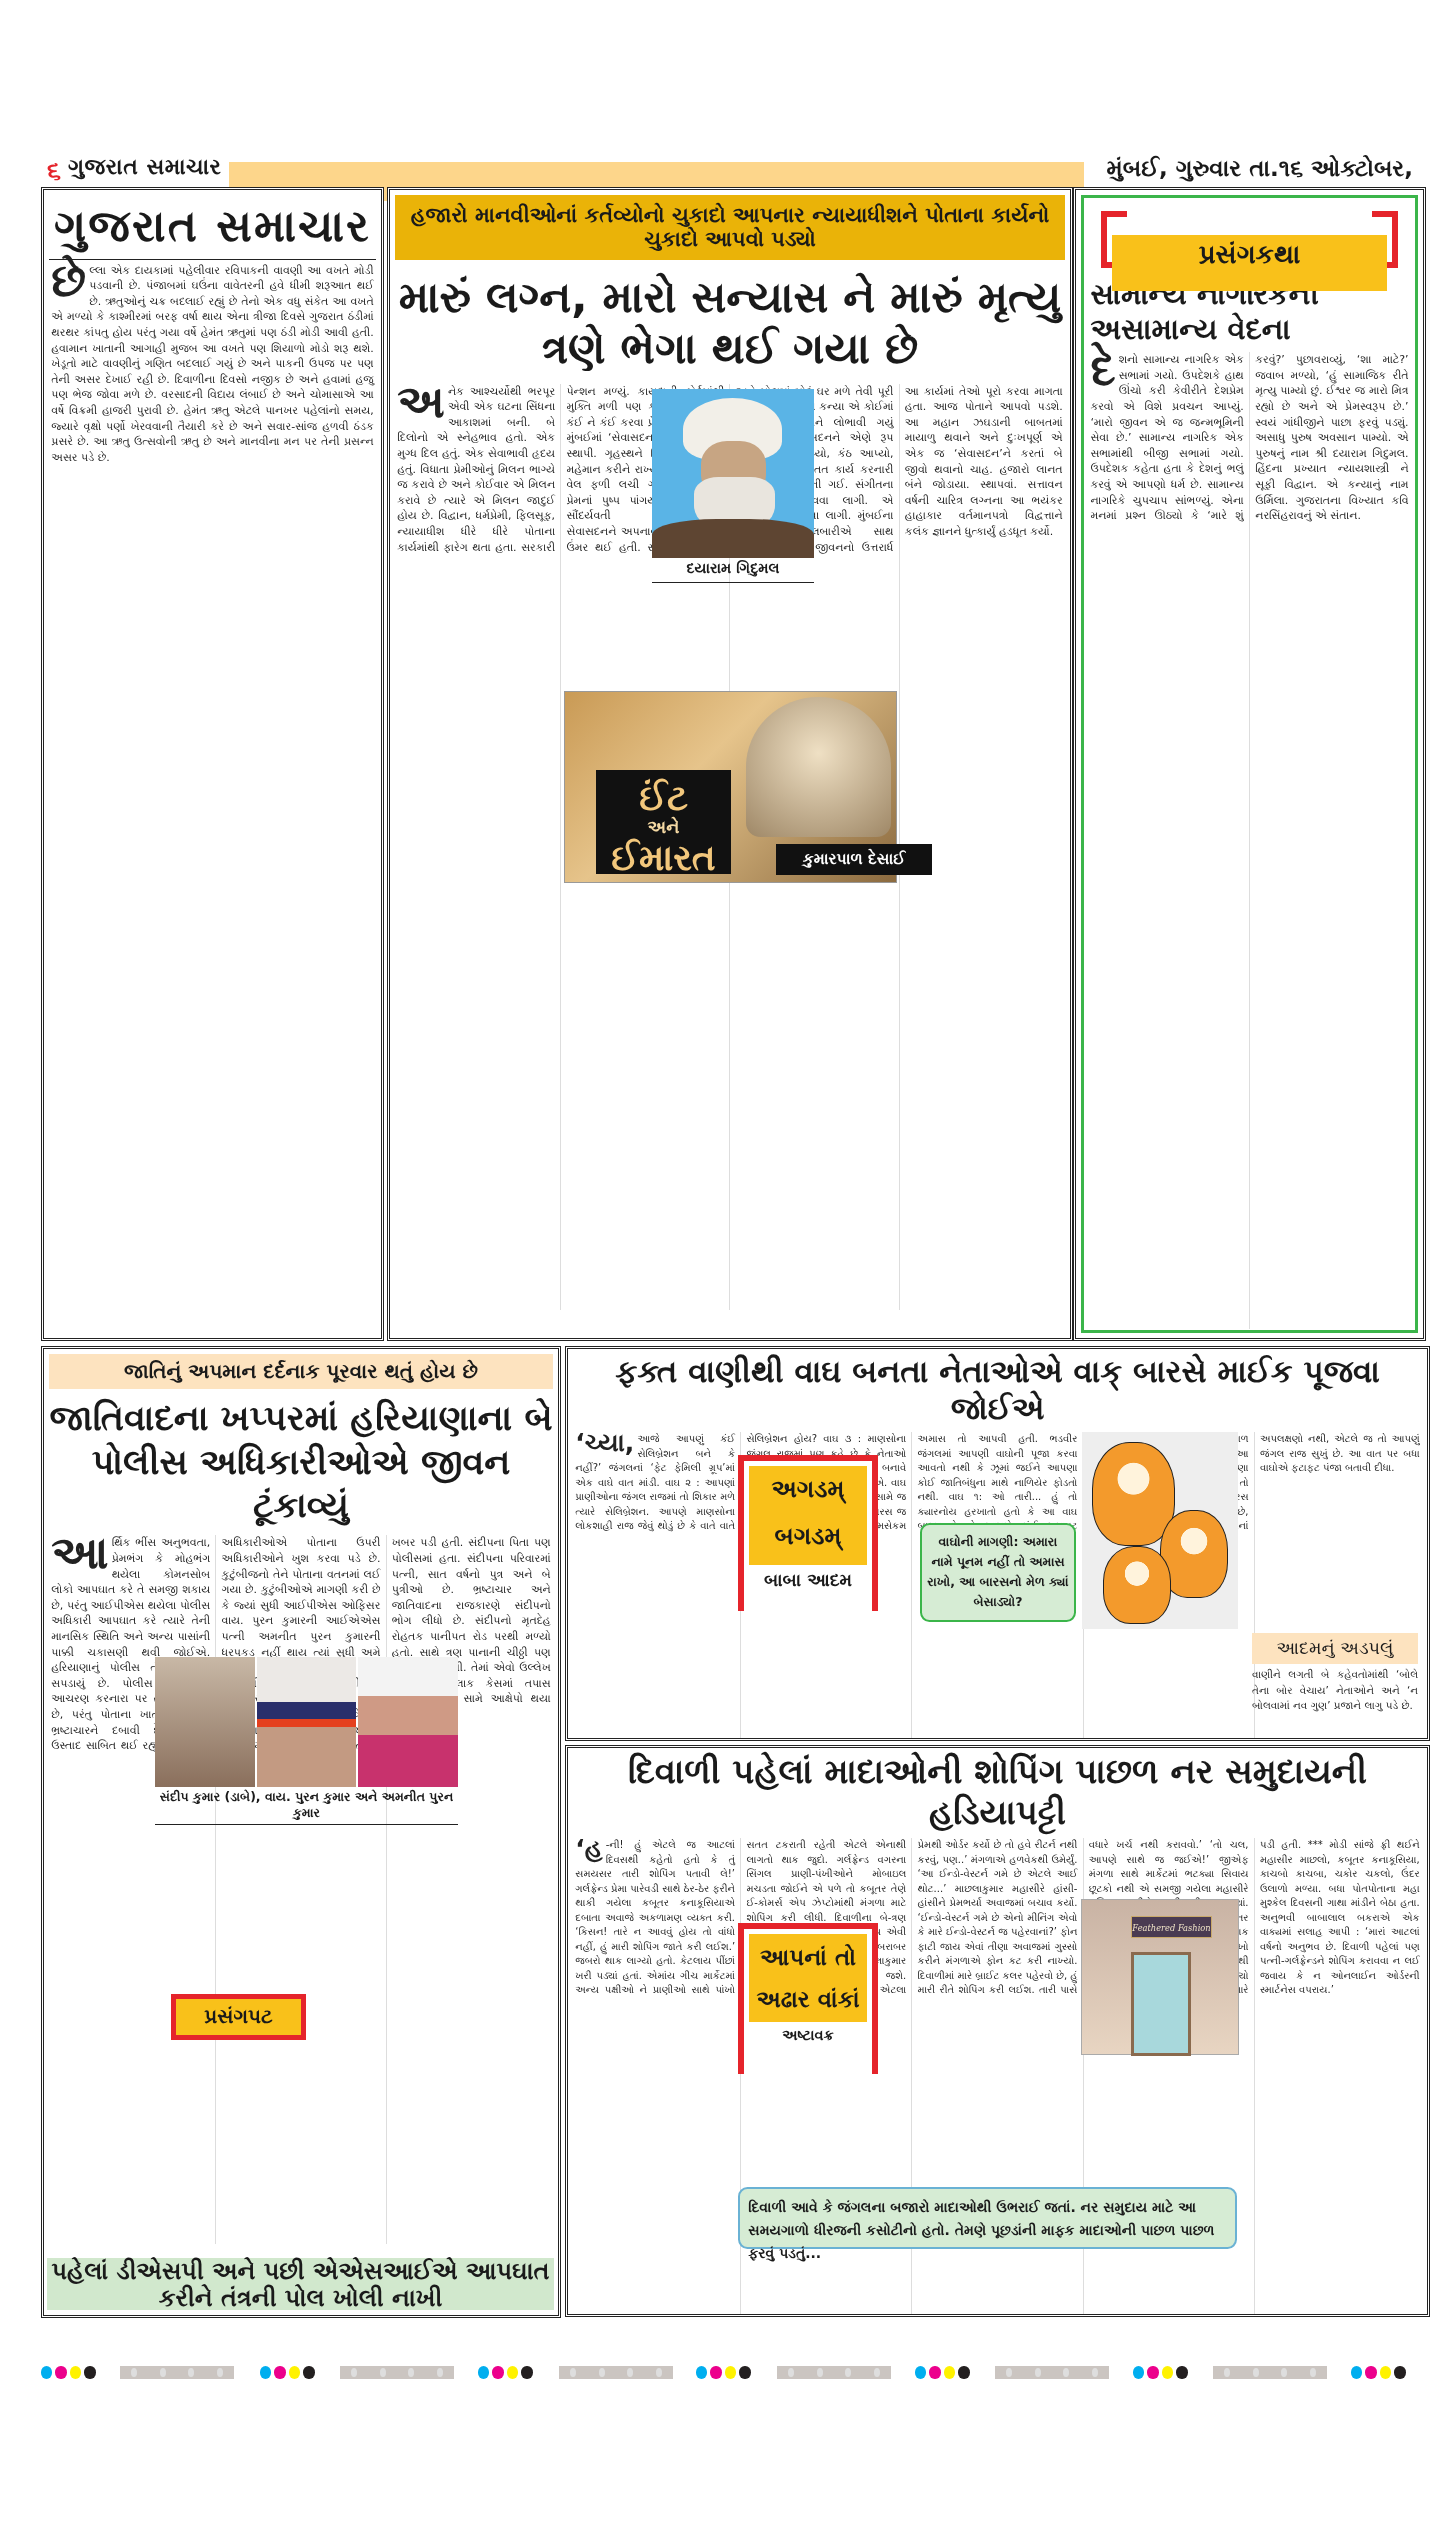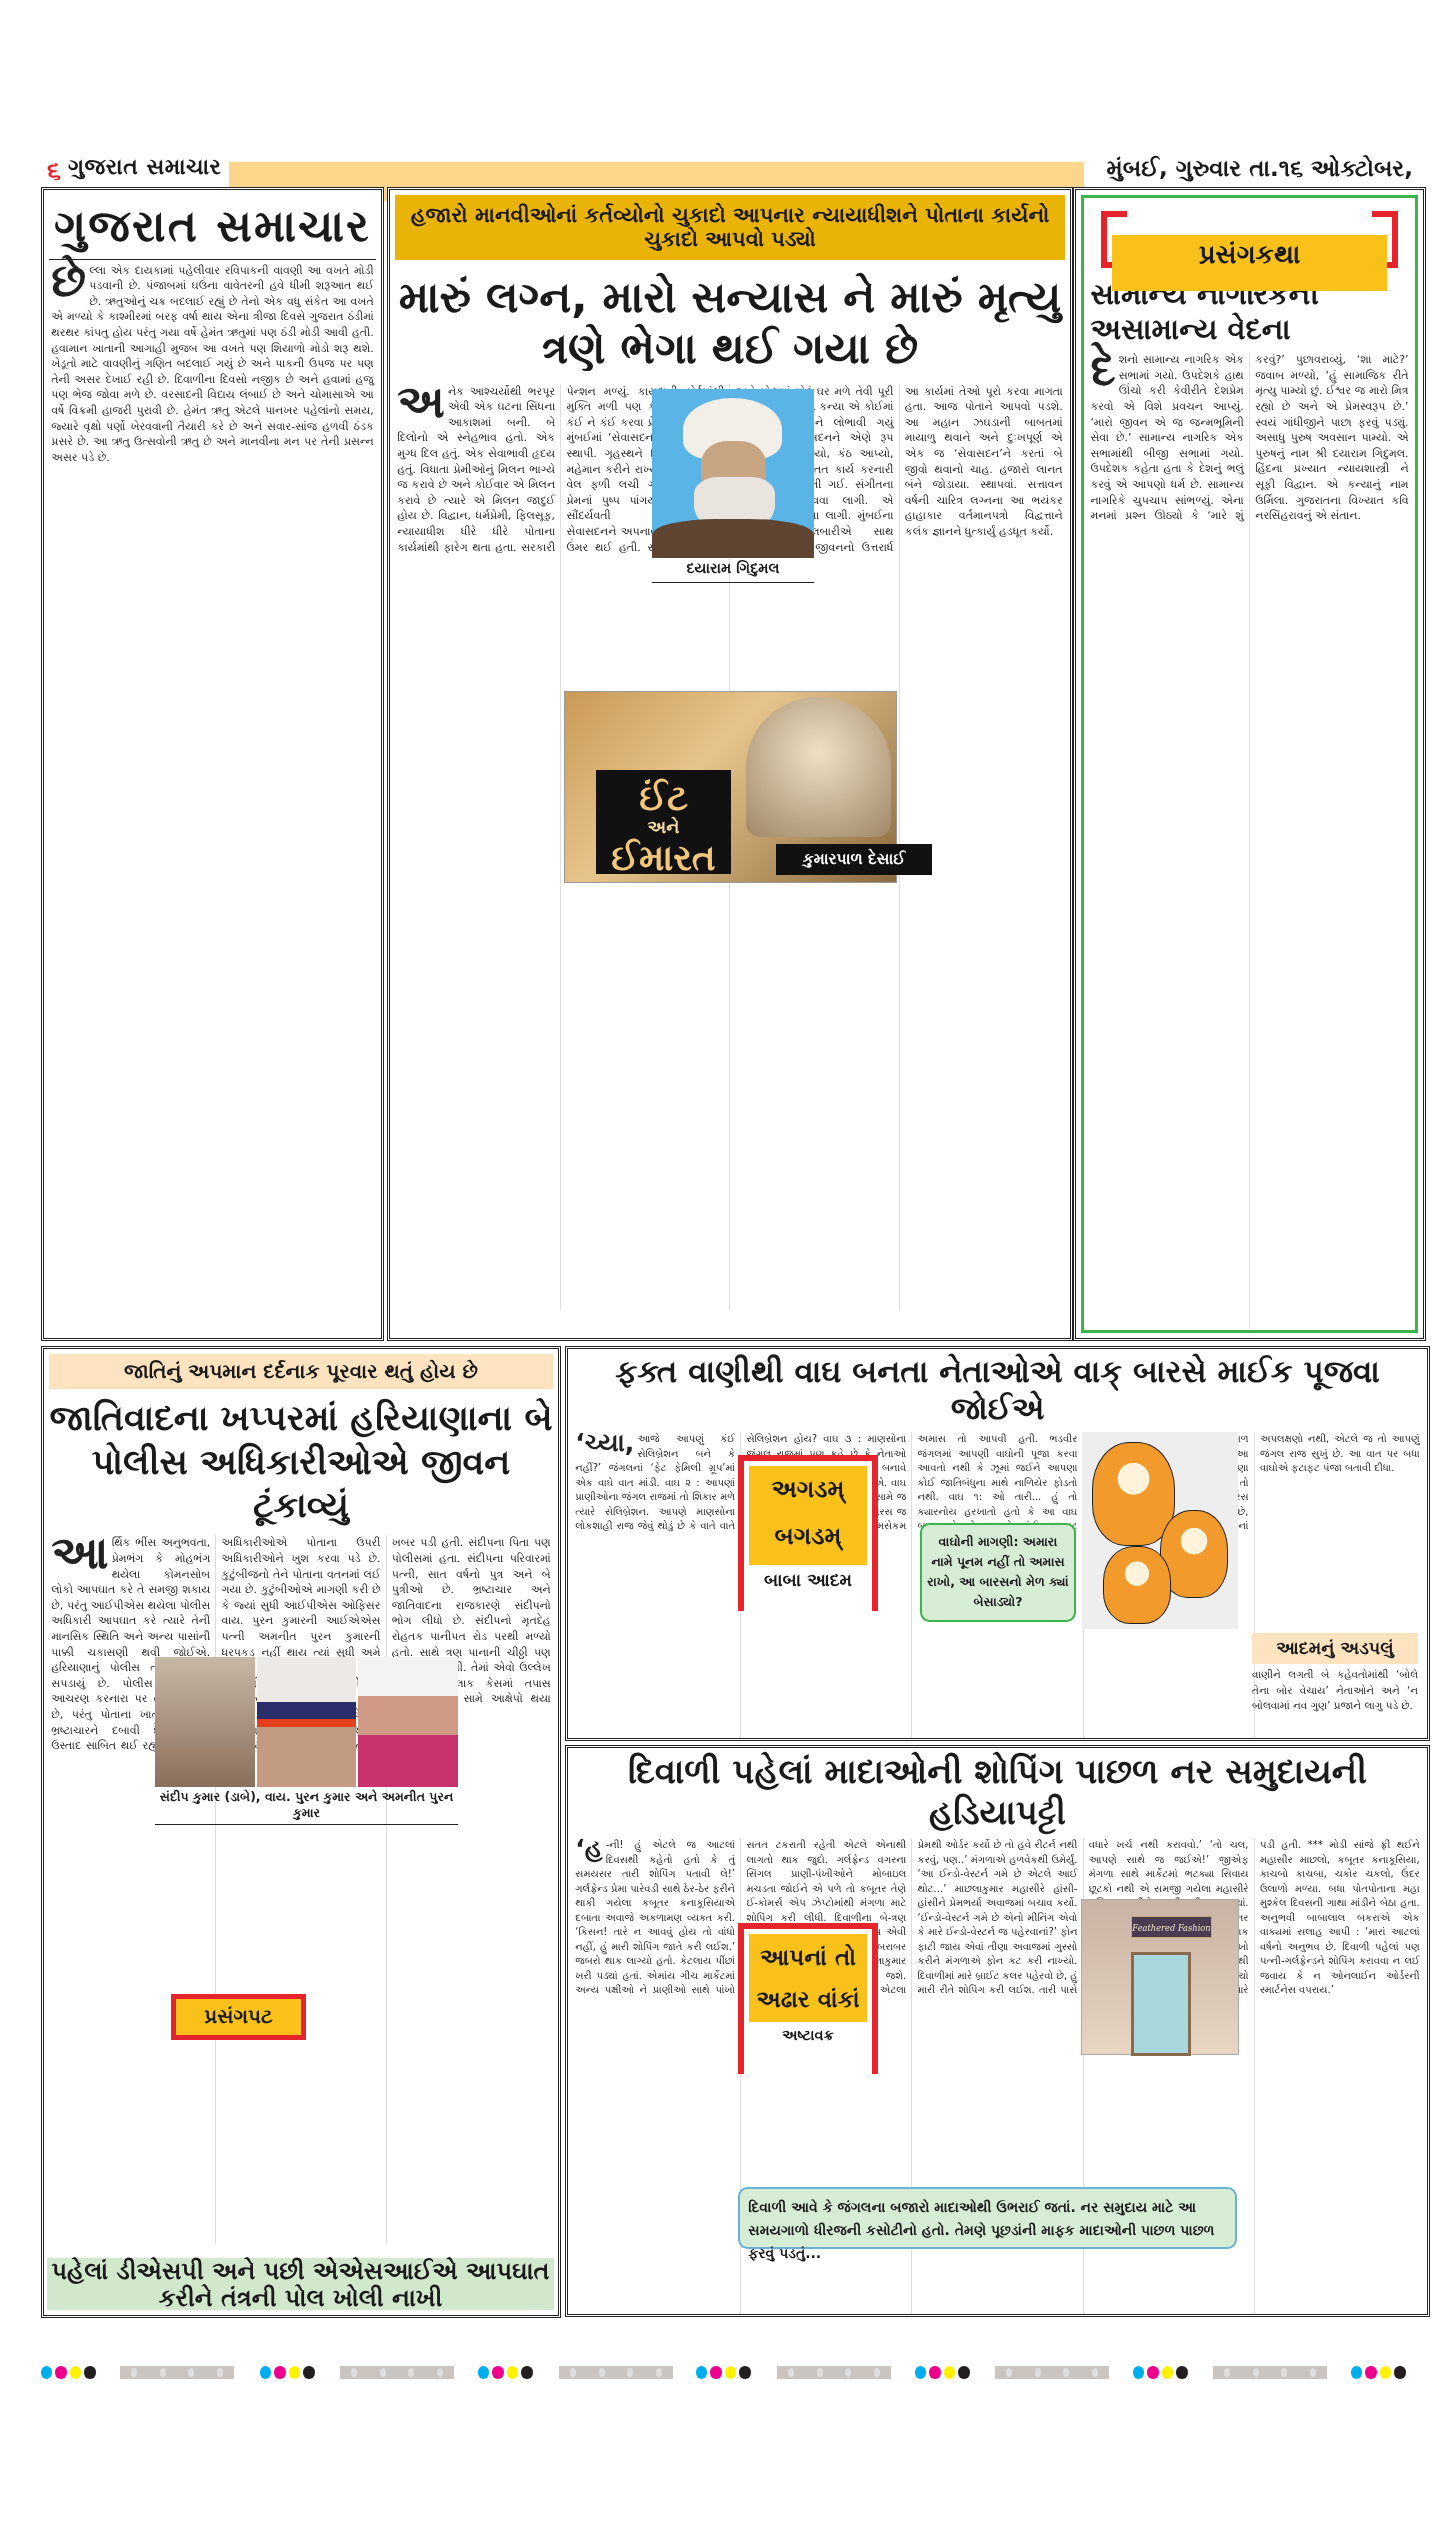--- a/index.html
+++ b/index.html
@@ -65,21 +65,21 @@
 
   
   .tg { left: 565px; top: 1346px; width: 865px; height: 395px; }
   .tg-title { font-size: 31px; font-weight: bold; text-align: center; padding: 4.2px 0 2.1px; }
   .agadam { left: 738px; top: 1455px; width: 140px; height: 156px; border: 6.2px solid #e5242b; border-bottom: none; background: #fff; }
   .agadam-y { background: #f9c11a; margin: 5.2px; height: 99px; font-size: 24px; font-weight: 900; text-align: center; line-height: 47px; }
   .agadam-by { font-size: 17.7px; font-weight: bold; text-align: center; }
   .quote-box { left: 920px; top: 1523px; width: 156px; height: 99px; background: #d6ecd4; border: 2.1px solid #3bb54a; border-radius: 9.4px; font-size: 12.5px; font-weight: bold; text-align: center; line-height: 20px; padding: 7.3px 5.2px; }
   .tigers { left: 1082px; top: 1432px; width: 156px; height: 197px; background: #eeeeee; }
   .tiger { position: absolute; border-radius: 45% 45% 40% 40%; background: radial-gradient(circle at 50% 35%, #fff3dc 0 20%, #f39a2c 21%); border: 1.6px solid #222; }
-  .adam-box { left: 1252px; top: 1633px; width: 166px; height: 31px; background: #fde3bf; font-size: 17.7px; font-weight: bold; text-align: center; line-height: 31px; }
+  .adam-box { left: 1252px; top: 1633px; width: 166px; height: 31px; background: #fde3bf; font-size: 17.7px; font-weight: normal; text-align: center; line-height: 31px; }
 
   
   .dw { left: 565px; top: 1745px; width: 865px; height: 572px; }
   .dw-title { font-size: 34px; font-weight: bold; text-align: center; padding: 3.1px 0 2.1px; }
   .aapna { left: 738px; top: 1923px; width: 140px; height: 151px; border: 6.2px solid #e5242b; border-bottom: none; background: #fff; }
   .aapna-y { background: #f9c11a; margin: 5.2px; height: 88px; font-size: 23px; font-weight: 900; text-align: center; line-height: 42px; padding-top: 2.1px; }
   .aapna-by { font-size: 14.5px; font-weight: bold; text-align: center; }
   .shop { left: 1081px; top: 1899px; width: 158px; height: 156px; background: linear-gradient(#c9b3a4, #e8d5c2); border: 0.5px solid #aaa; }
   .shop-sign { position: absolute; left: 49px; top: 15.6px; width: 81px; height: 22px; background: #4a3b52; color: #f0e4c8; font-family: "DejaVu Serif", serif; font-size: 8.3px; font-style: italic; text-align: center; line-height: 22px; border: 1px solid #c9a96b; }
   .shop-door { position: absolute; left: 49px; top: 52px; width: 60px; height: 104px; background: #a8d8dc; border: 3.1px solid #8a6a4e; }

